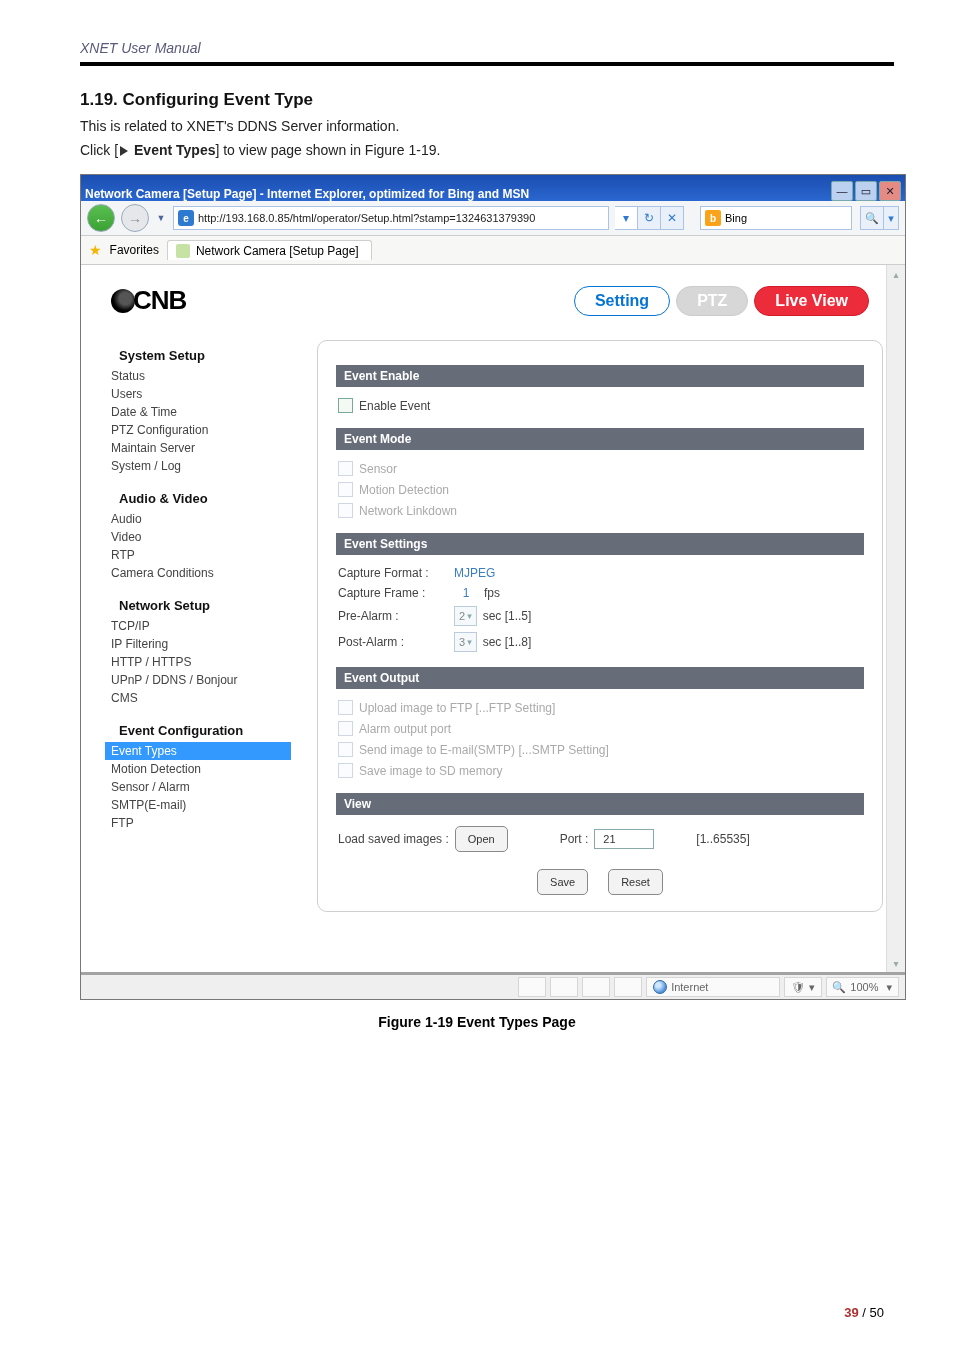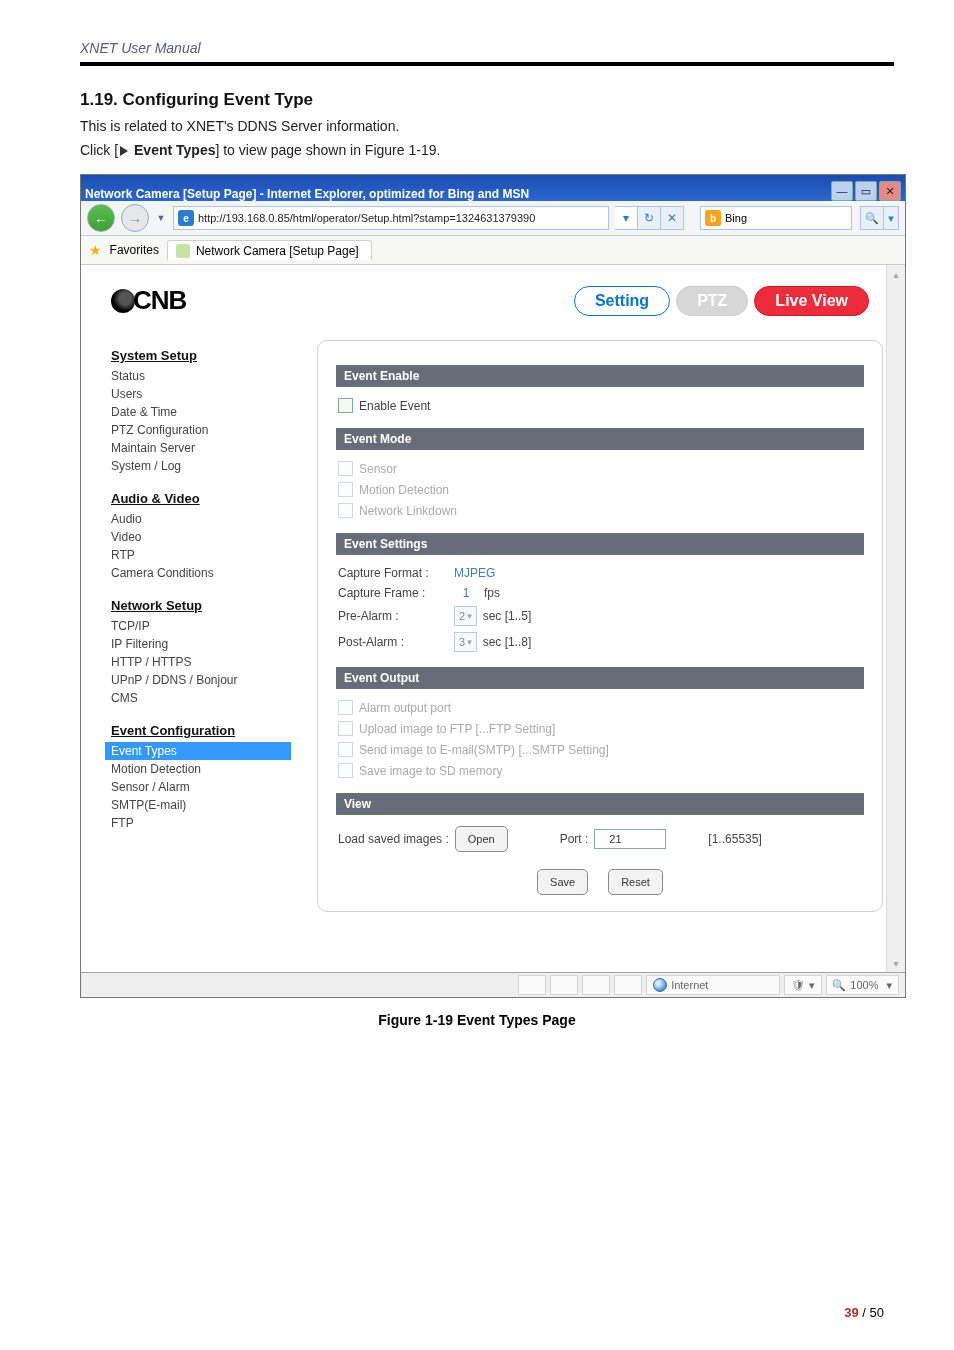--- a/index.html
+++ b/index.html
@@ -41,40 +41,40 @@
 .topbar{display:flex;align-items:center;justify-content:space-between;background:#fff;padding:6px 14px 6px 0;}
 .logo{display:flex;align-items:center;font-family:'Arial Black',Arial;font-weight:900;font-size:26px;color:#000;letter-spacing:-1px;}
 .logo .cut{display:inline-block;width:24px;height:24px;margin-right:-2px;background:radial-gradient(circle at 60% 40%,#555 30%,#000 60%);border-radius:50%;}
 .pills{display:flex;gap:6px;}
 .pill{padding:5px 20px;border-radius:16px;font-weight:bold;font-size:16px;border:1px solid;}
 .pill.setting{background:#fff;color:#0574d4;border-color:#0574d4;}
 .pill.ptz{background:#d7d7d7;color:#fff;border-color:#ccc;}
 .pill.live{background:#ec2c3b;color:#fff;border-color:#d11a28;}
 .main-area{display:flex;gap:26px;position:relative;margin-top:16px;}
 .sidebar{width:180px;font-size:12px;color:#444;padding:6px 0;}
-.sb-h{font-weight:bold;font-size:13px;color:#111;margin:16px 0 4px;text-decoration:underline;}
+.sb-h{font-weight:bold;font-size:13px;color:#111;margin:16px 8px 4px;}
 .sb-h:first-child{margin-top:4px;}
 .sb-i{padding:2px 0;cursor:pointer;}
 .sb-i.sel{background:#3399ff;color:#fff;padding:2px 6px;margin-left:-6px;}
 .form-panel{flex:1;border:1px solid #cfcfcf;border-radius:10px;padding:12px 18px 16px;max-width:530px;margin-top:2px;}
 .sect-hdr{background:#666c78;color:#fff;font-weight:bold;font-size:12px;padding:4px 8px;margin:12px 0 8px;}
 .sect-hdr:first-child{margin-top:12px;}
 .frow{display:flex;align-items:center;gap:6px;font-size:12px;color:#444;padding:3px 2px;}
 .cb{width:13px;height:13px;border:1px solid #7a9;background:#f4f9f4;}
 .cb.lt{border-color:#cfd7e2;background:#fafcff;}
 .gray{color:#aaa;}
 .bluetxt{color:#3a7ec0;}
 .sel-box{border:1px solid #bcd;background:#f6f9fc;padding:0 4px;height:18px;display:inline-flex;align-items:center;gap:2px;font-size:11px;color:#888;}
 .sel-box:after{content:'▾';font-size:9px;color:#8aa;}
-.txt-in{border:1px solid #8aa;height:18px;background:#fff;padding:0 14px;font-size:11px;color:#333;display:inline-flex;align-items:center;}
+.txt-in{border:1px solid #8aa;height:18px;background:#fff;padding:0 8px;font-size:11px;color:#333;display:inline-flex;align-items:center;}
 .btn{display:inline-flex;align-items:center;justify-content:center;border:1px solid #8a8a8a;background:#f3f3f3;border-radius:5px;font-size:11px;color:#333;padding:2px 12px;height:20px;}
 .btns-row{display:flex;justify-content:center;gap:20px;margin-top:14px;}
 .scrollbar{position:absolute;right:0;top:0;bottom:0;width:18px;background:#efefef;border-left:1px solid #ddd;display:flex;flex-direction:column;justify-content:space-between;}
 .sbarrow{height:18px;display:flex;align-items:center;justify-content:center;color:#9aa;font-size:10px;}
-.status{display:flex;align-items:center;justify-content:flex-end;gap:4px;padding:2px 6px;border-top:1px solid #a3a3a3;background:#efefef;font-size:11px;color:#666;}
+.status{display:flex;align-items:center;justify-content:flex-end;gap:4px;padding:2px 6px;border-top:3px solid #a3a3a3;background:#efefef;font-size:11px;color:#666;}
 .st-cell{border:1px solid #d6d6d6;background:#fafafa;height:18px;display:flex;align-items:center;padding:0 6px;gap:4px;}
 .st-cell.wide{width:120px;}
 .globe{width:12px;height:12px;border-radius:50%;background:radial-gradient(circle at 35% 35%,#cfe7ff 20%,#4d90d9 70%);border:1px solid #2e6aa8;}
 .fig-cap{text-align:center;font-weight:bold;font-size:14px;margin-top:14px;}
 .footer{position:absolute;bottom:30px;right:70px;font-size:13px;}
 .footer .r{color:#b0302f;font-weight:bold;}
 </style>
 </head>
 <body>
 
@@ -220,25 +220,25 @@
               <span style="width:110px">Post-Alarm :</span>
               <span class="sel-box">
                 <span>3</span>
               </span>
               <span>sec [1..8]</span>
             </div>
 
           <div class="sect-hdr">Event Output</div>
           <div class="frow">
               <div class="cb lt"></div>
+              <span class="gray">Upload image to FTP   [...FTP Setting]</span>
+            </div>
+          <div class="frow">
+              <div class="cb lt"></div>
               <span class="gray">Alarm output port</span>
-            </div>
-          <div class="frow">
-              <div class="cb lt"></div>
-              <span class="gray">Upload image to FTP   [...FTP Setting]</span>
             </div>
           <div class="frow">
               <div class="cb lt"></div>
               <span class="gray">Send image to E-mail(SMTP)   [...SMTP Setting]</span>
             </div>
           <div class="frow">
               <div class="cb lt"></div>
               <span class="gray">Save image to SD memory</span>
             </div>
 

